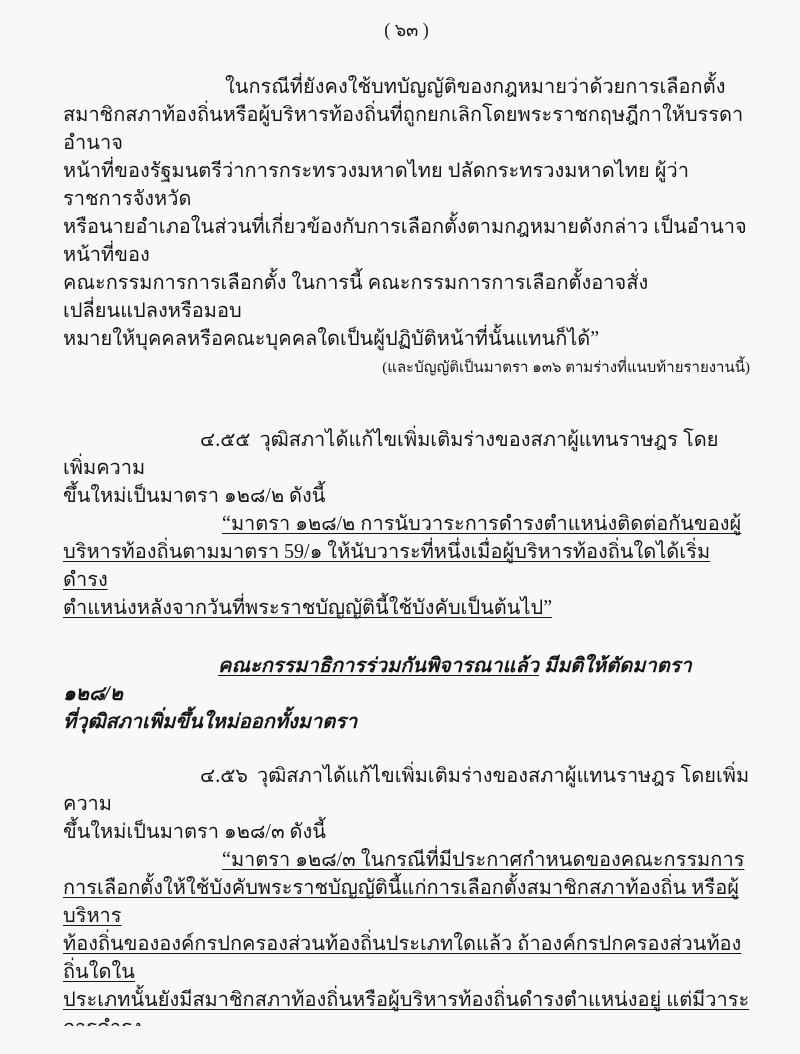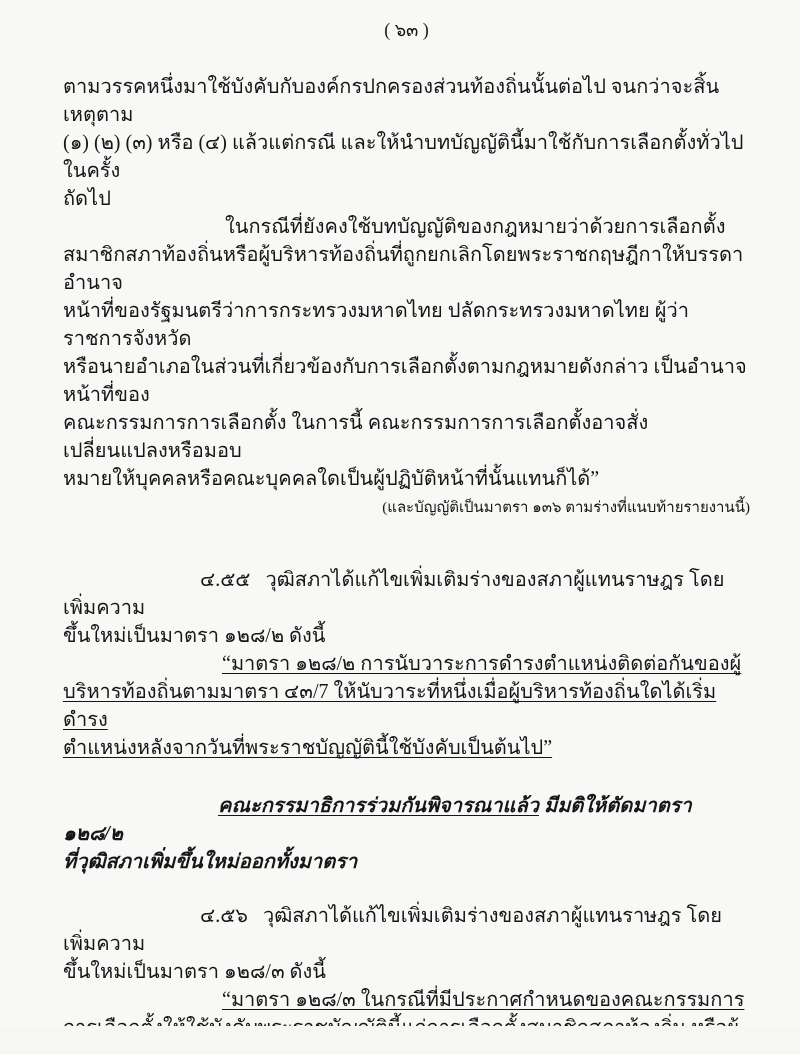--- a/index.html
+++ b/index.html
@@ -46,50 +46,47 @@
     text-underline-offset: 3px;
     text-decoration-thickness: 1px;
   }
   .bold { font-weight: bold; }
   .annot {
     font-size: 15px;
     line-height: 24px;
     margin-top: 3px;
     text-align: right;
   }
-  .secnum { margin-right: 15px; }
+  .secnum { margin-right: 9px; }
   .gap-lg { margin-top: 46px; }
   .gap-md { margin-top: 30px; font-style: italic; }
   .gap-sm { margin-top: 26px; }
 </style>
 </head>
 <body>
 
 <div class="page">
 
   <p class="pageno">( ๖๓ )</p>
 
-  <p>ตามวรรคหนึ่งมาใช้บังคับกับองค์กรปกครองส่วนท้องถิ่นนั้นต่อไป จนกว่าจะสิ้นเหตุตาม
-(๑) (๒) (๓) หรือ (๔) แล้วแต่กรณี และให้นำบทบัญญัตินี้มาใช้กับการเลือกตั้งทั่วไปในครั้ง
-ถัดไป</p>
 
   <p class="indent-case">ในกรณีที่ยังคงใช้บทบัญญัติของกฎหมายว่าด้วยการเลือกตั้ง
 สมาชิกสภาท้องถิ่นหรือผู้บริหารท้องถิ่นที่ถูกยกเลิกโดยพระราชกฤษฎีกาให้บรรดาอำนาจ
 หน้าที่ของรัฐมนตรีว่าการกระทรวงมหาดไทย ปลัดกระทรวงมหาดไทย ผู้ว่าราชการจังหวัด
 หรือนายอำเภอในส่วนที่เกี่ยวข้องกับการเลือกตั้งตามกฎหมายดังกล่าว เป็นอำนาจหน้าที่ของ
 คณะกรรมการการเลือกตั้ง ในการนี้ คณะกรรมการการเลือกตั้งอาจสั่งเปลี่ยนแปลงหรือมอบ
 หมายให้บุคคลหรือคณะบุคคลใดเป็นผู้ปฏิบัติหน้าที่นั้นแทนก็ได้”</p>
 
   <p class="annot">(และบัญญัติเป็นมาตรา ๑๓๖ ตามร่างที่แนบท้ายรายงานนี้)</p>
 
   <p class="indent-sec gap-lg"><span class="secnum">๔.๕๕</span><span>วุฒิสภาได้แก้ไขเพิ่มเติมร่างของสภาผู้แทนราษฎร โดยเพิ่มความ
 ขึ้นใหม่เป็นมาตรา ๑๒๘/๒ ดังนี้</span></p>
 
   <p class="indent-quote quote">“มาตรา ๑๒๘/๒ การนับวาระการดำรงตำแหน่งติดต่อกันของผู้
-บริหารท้องถิ่นตามมาตรา ๔๓/7 ให้นับวาระที่หนึ่งเมื่อผู้บริหารท้องถิ่นใดได้เริ่มดำรง
+บริหารท้องถิ่นตามมาตรา 59/๑ ให้นับวาระที่หนึ่งเมื่อผู้บริหารท้องถิ่นใดได้เริ่มดำรง
 ตำแหน่งหลังจากวันที่พระราชบัญญัตินี้ใช้บังคับเป็นต้นไป”</p>
 
   <p class="indent-comm bold gap-md"><span class="u">คณะกรรมาธิการร่วมกันพิจารณาแล้ว</span><span> มีมติให้ตัดมาตรา ๑๒๘/๒
 ที่วุฒิสภาเพิ่มขึ้นใหม่ออกทั้งมาตรา</span></p>
 
   <p class="indent-sec gap-sm"><span class="secnum">๔.๕๖</span><span>วุฒิสภาได้แก้ไขเพิ่มเติมร่างของสภาผู้แทนราษฎร โดยเพิ่มความ
 ขึ้นใหม่เป็นมาตรา ๑๒๘/๓ ดังนี้</span></p>
 
   <p class="indent-quote quote"><span>“มาตรา ๑๒๘/๓ ในกรณีที่มีประกาศกำหนดของคณะกรรมการ
 การเลือกตั้งให้ใช้บังคับพระราชบัญญัตินี้แก่การเลือกตั้งสมาชิกสภาท้องถิ่น หรือผู้บริหาร

